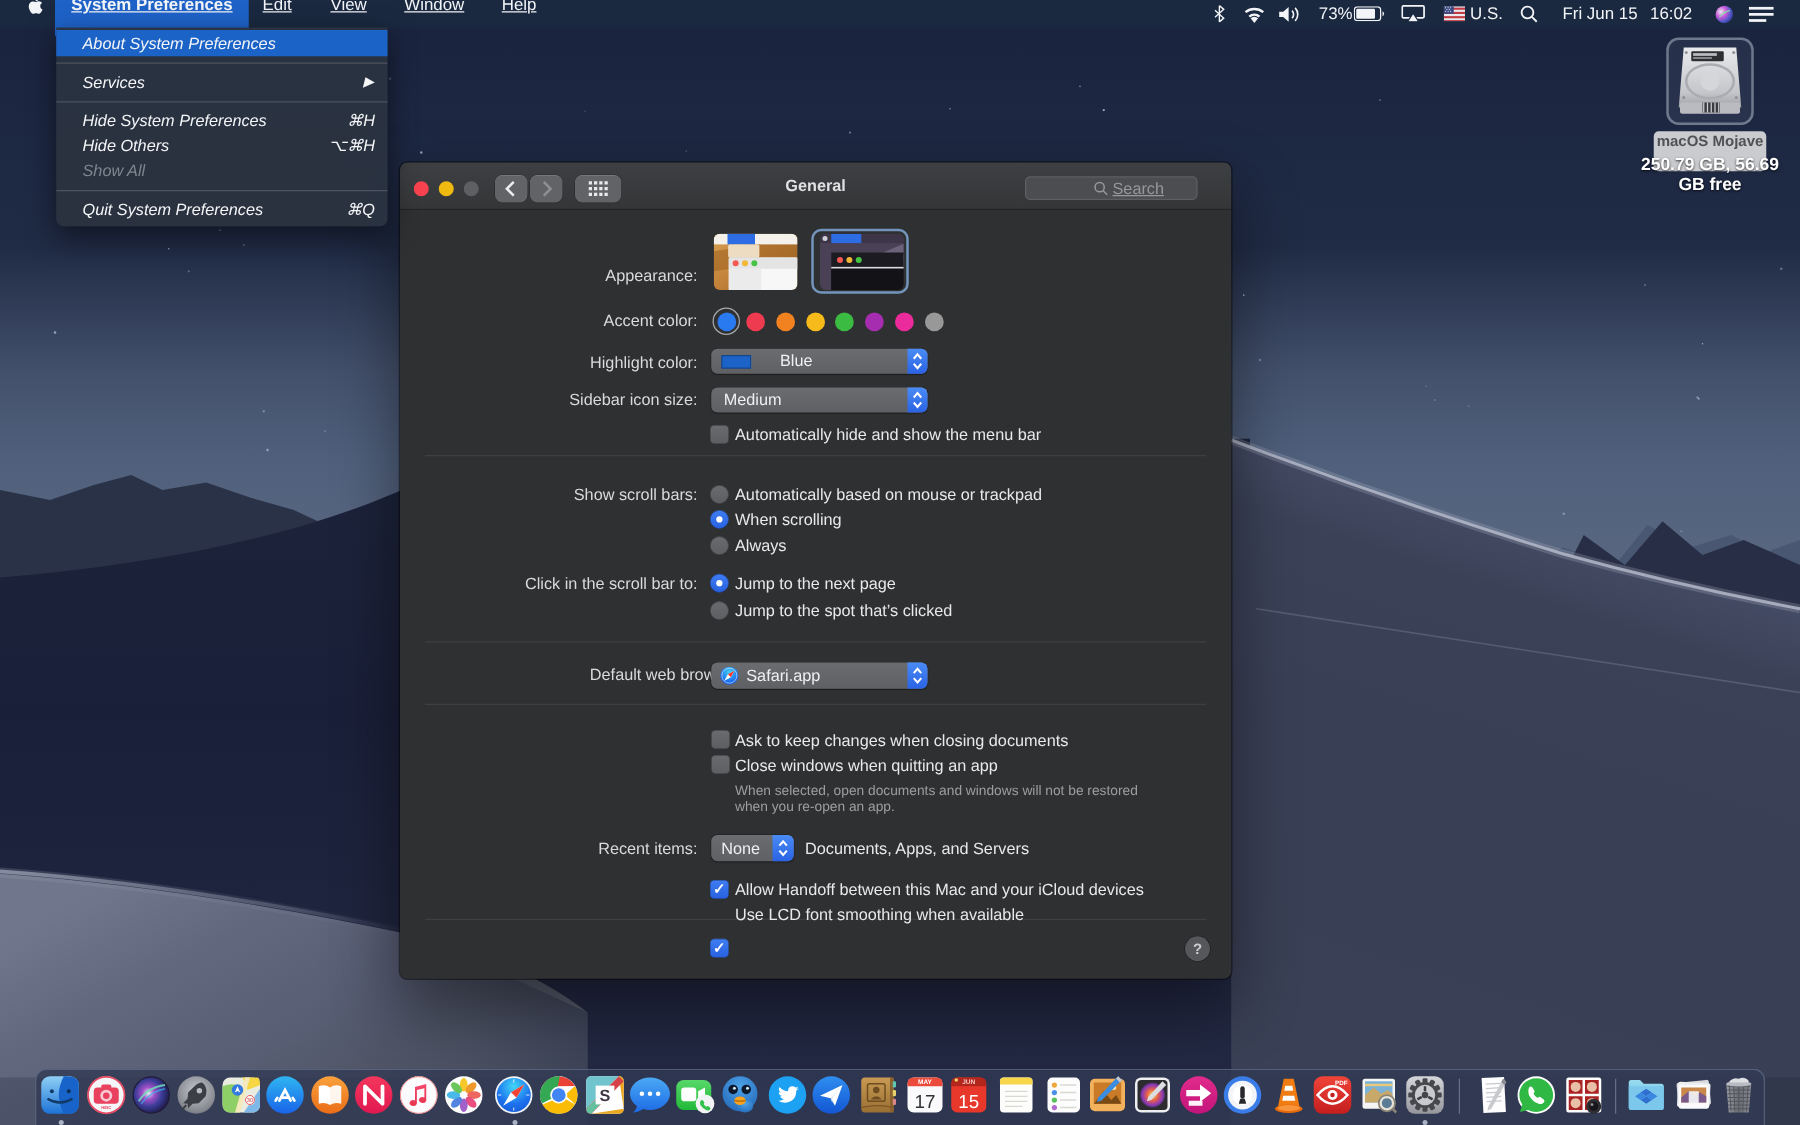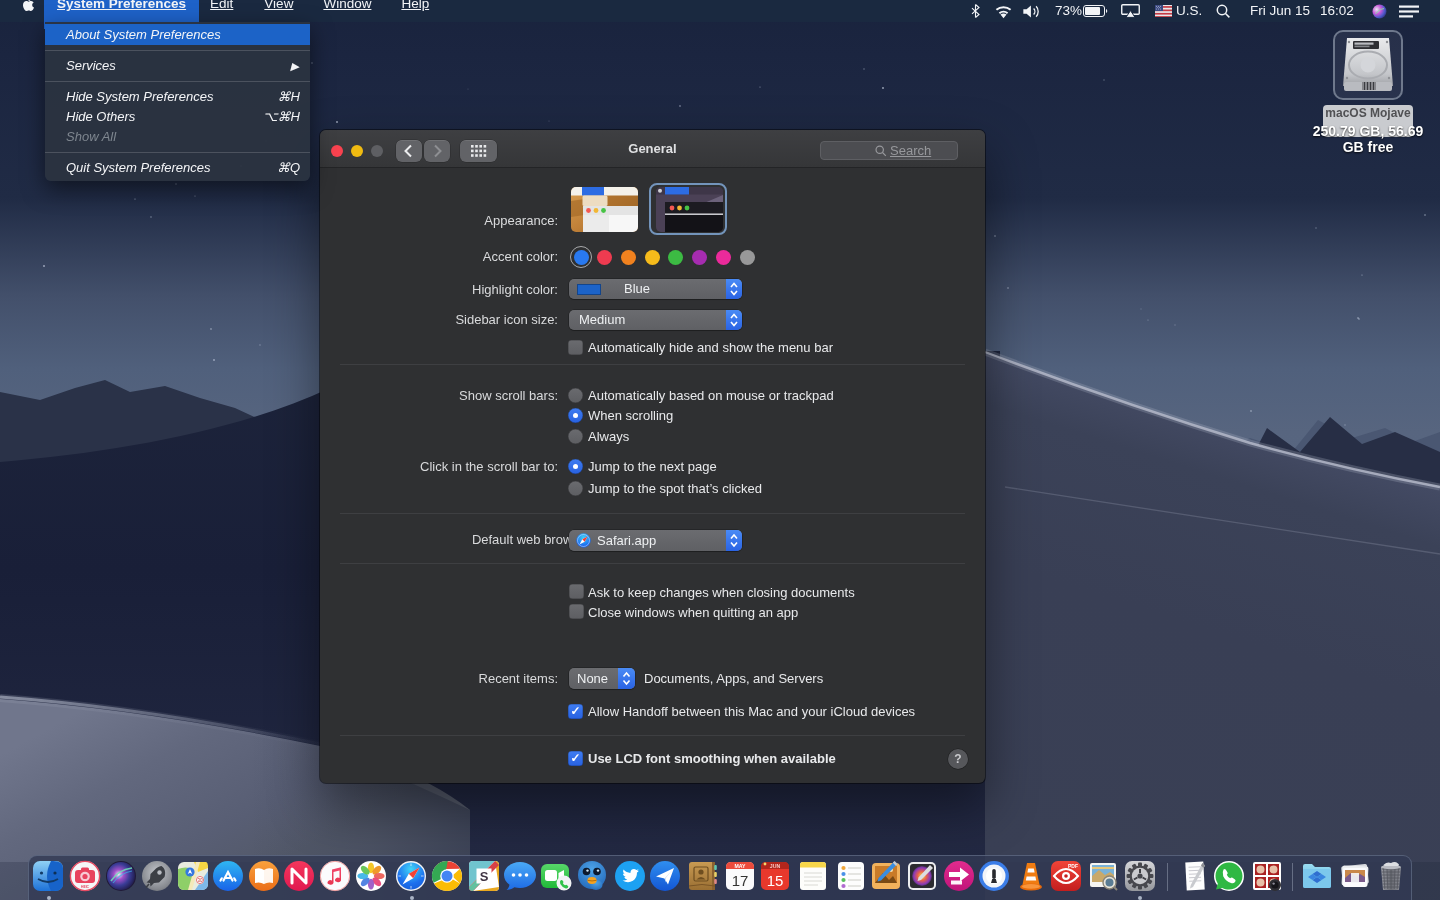--- a/index.html
+++ b/index.html
@@ -456,37 +456,38 @@
             <path d="M5 8.5 L8 5 L11 8.5 M5 12.5 L8 16 L11 12.5" stroke="#fff" stroke-width="1.6" fill="none"></path>
           </svg></div>
     </div>
 
     <div class="sep" style="top:433px;"></div>
 
     <div class="cb" style="left:249px;top:454px;"></div>
     <div class="ctext" style="position:absolute;left:268px;top:455px;">Ask to keep changes when closing documents</div>
     <div class="cb" style="left:249px;top:474px;"></div>
     <div class="ctext" style="position:absolute;left:268px;top:475px;">Close windows when quitting an app</div>
+    <div class="help" style="position:absolute;left:268px;top:497px;line-height:13px;">When selected, open documents and windows will not be restored<br>when you re-open an app.</div>
 
     <div class="lbl" style="top:541px;">Recent items:</div>
     <div class="pop" style="left:249px;top:538px;width:66px;height:21px;">
       <div style="position:absolute;left:8px;top:2.5px;">None</div>
       <div class="stepper" style="width:17px;"><svg width="17" height="21" viewBox="0 0 17 21">
             <path d="M5.5 8.5 L8.5 5 L11.5 8.5 M5.5 12.5 L8.5 16 L11.5 12.5" stroke="#fff" stroke-width="1.6" fill="none"></path>
           </svg></div>
     </div>
     <div class="ctext" style="position:absolute;left:324px;top:541px;">Documents, Apps, and Servers</div>
 
     <div class="cb cbON" style="left:248px;top:574px;">✓</div>
     <div class="ctext" style="position:absolute;left:268px;top:574px;">Allow Handoff between this Mac and your iCloud devices</div>
 
     <div class="sep" style="top:605px;"></div>
 
     <div class="cb cbON" style="left:248px;top:621px;">✓</div>
-    <div class="ctext" style="position:absolute;left:268px;top:621px;font-weight:bold;">Use LCD font smoothing when available</div>
+    <div class="ctext" style="position:absolute;left:268px;top:594px;">Use LCD font smoothing when available</div>
     <div style="position:absolute;left:628px;top:619px;width:20px;height:20px;border-radius:50%;background:#56575b;box-shadow:0 0 0 0.5px rgba(0,0,0,0.4);color:#c9cacd;text-align:center;line-height:20px;font-size:12px;font-weight:bold;">?</div>
   </div>
   <div id="dicon">
     <div style="position:absolute;left:13px;top:2px;width:70px;height:70px;border:2px solid rgba(170,180,195,0.55);background:rgba(255,255,255,0.06);border-radius:10px;"></div>
     <svg style="position:absolute;left:20px;top:8px;" width="56" height="58" viewBox="0 0 56 58">
       <defs>
           <linearGradient id="hdd" x1="0" y1="0" x2="0" y2="1">
             <stop offset="0" stop-color="#e9eaec"></stop>
             <stop offset="0.75" stop-color="#c4c6ca"></stop>
             <stop offset="1" stop-color="#9fa1a6"></stop>

